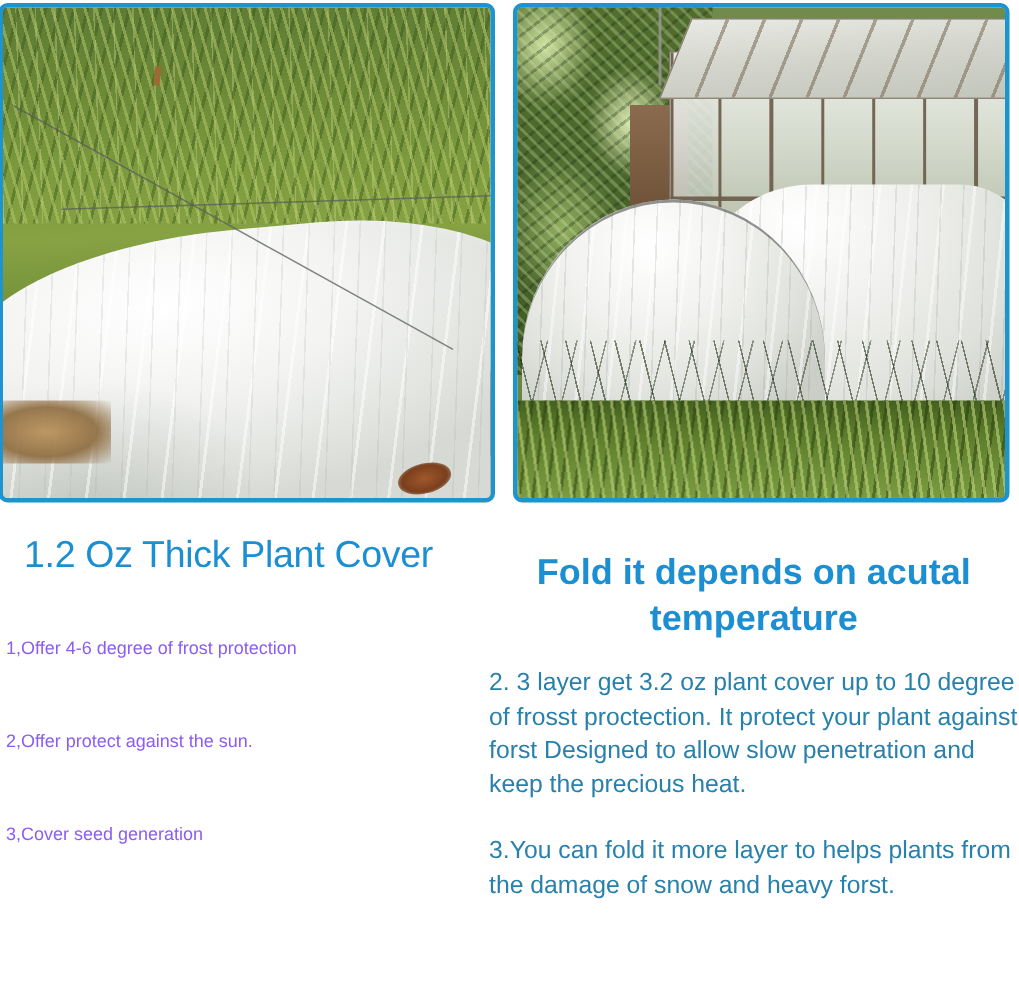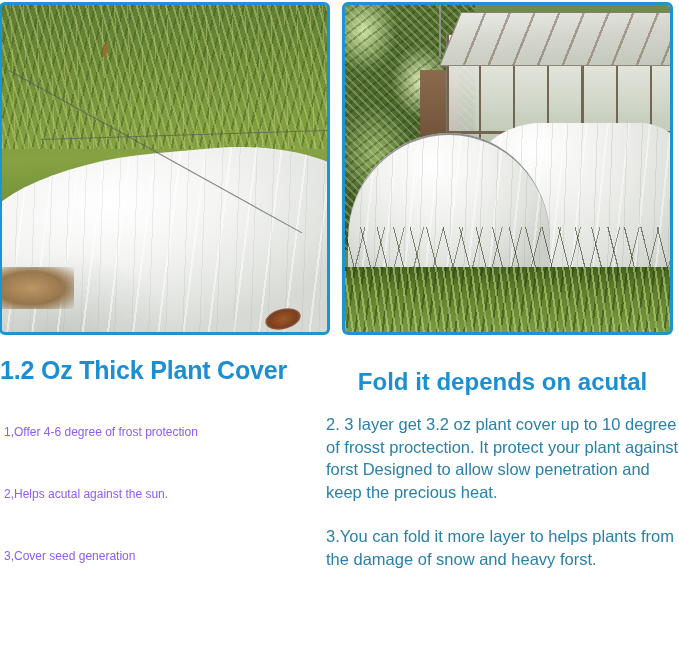--- a/index.html
+++ b/index.html
@@ -263,25 +263,25 @@
   .col-right {
     position: absolute;
     left: 326px;
     top: 350px;
     width: 353px;
   }
 
   .title-left {
     color: #1b8fd2;
     font-size: 25px;
-    font-weight: bold;
+    font-weight: normal;
     line-height: 30px;
     letter-spacing: -0.2px;
     margin: 0 0 0 0;
-    padding-left: 0px;
+    padding-left: 16px;
     white-space: nowrap;
   }
   .title-right {
     color: #1b8fd2;
     font-size: 24px;
     font-weight: bold;
     line-height: 31px;
     text-align: center;
     margin: 16px;
     padding: 0 8px;
@@ -362,28 +362,29 @@
       </div>
     </div>
 
   </div>
 
   <div class="col-left">
     <h2 class="title-left">1.2 Oz Thick Plant Cover</h2>
 
     <ul class="bullets">
       <li>1,Offer 4-6 degree of frost protection</li>
-      <li>2,Helps acutal against the sun.</li>
+      <li>2,Offer protect against the sun.</li>
       <li>3,Cover seed generation</li>
     </ul>
   </div>
 
   <div class="col-right">
     <h2 class="title-right">
       <span>Fold it depends on acutal</span><br>
+      <span>temperature</span>
     </h2>
 
     <div class="paras">
       <p class="para">2. 3 layer get 3.2 oz plant cover up to 10 degree of frosst proctection. It protect your plant against forst Designed to allow slow penetration and keep the precious heat.</p>
       <p class="para">3.You can fold it more layer to helps plants from the damage of snow and heavy forst.</p>
     </div>
   </div>
 
 </div>
 

